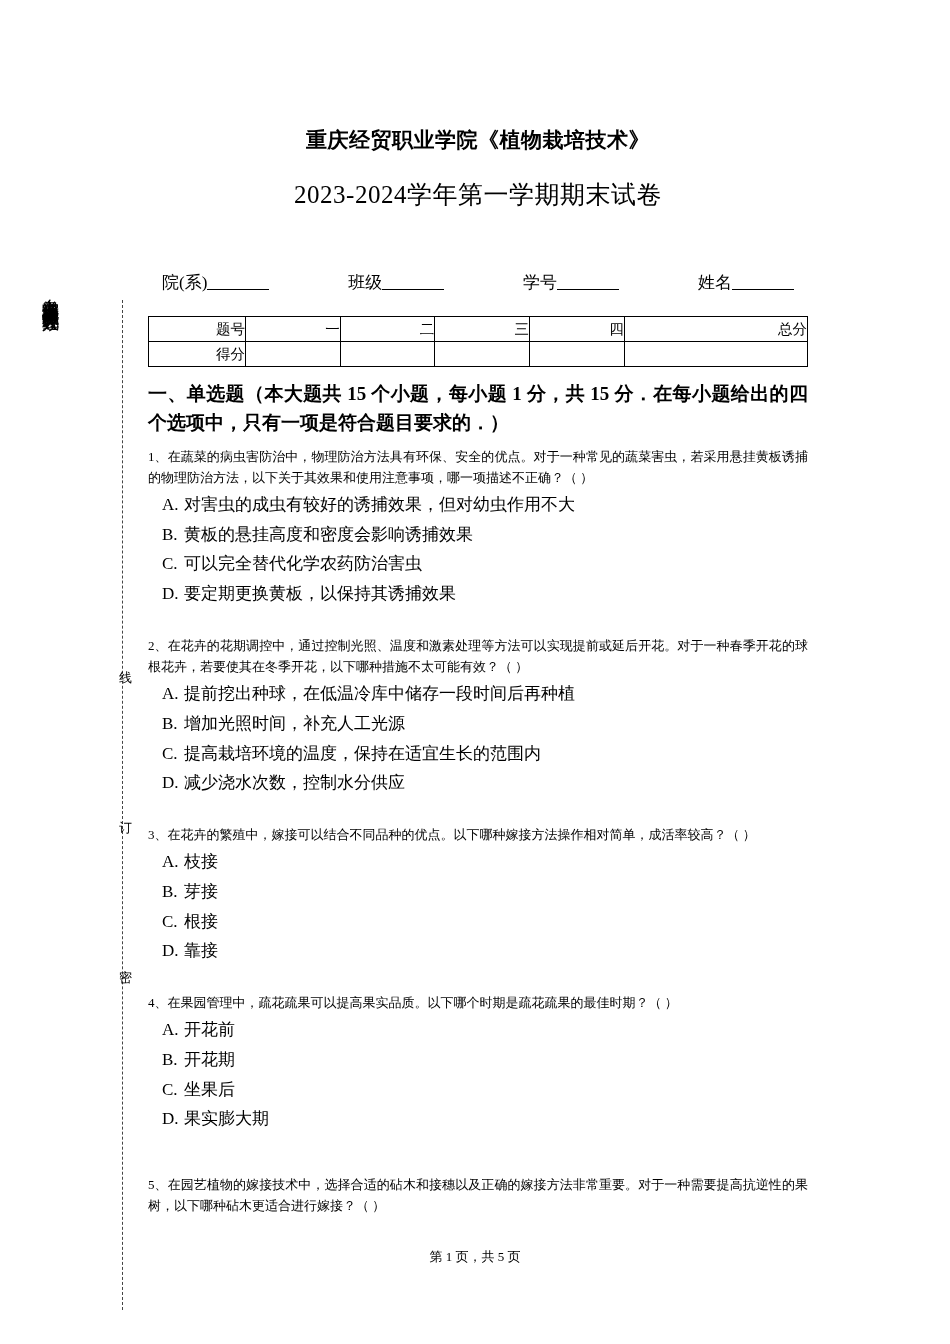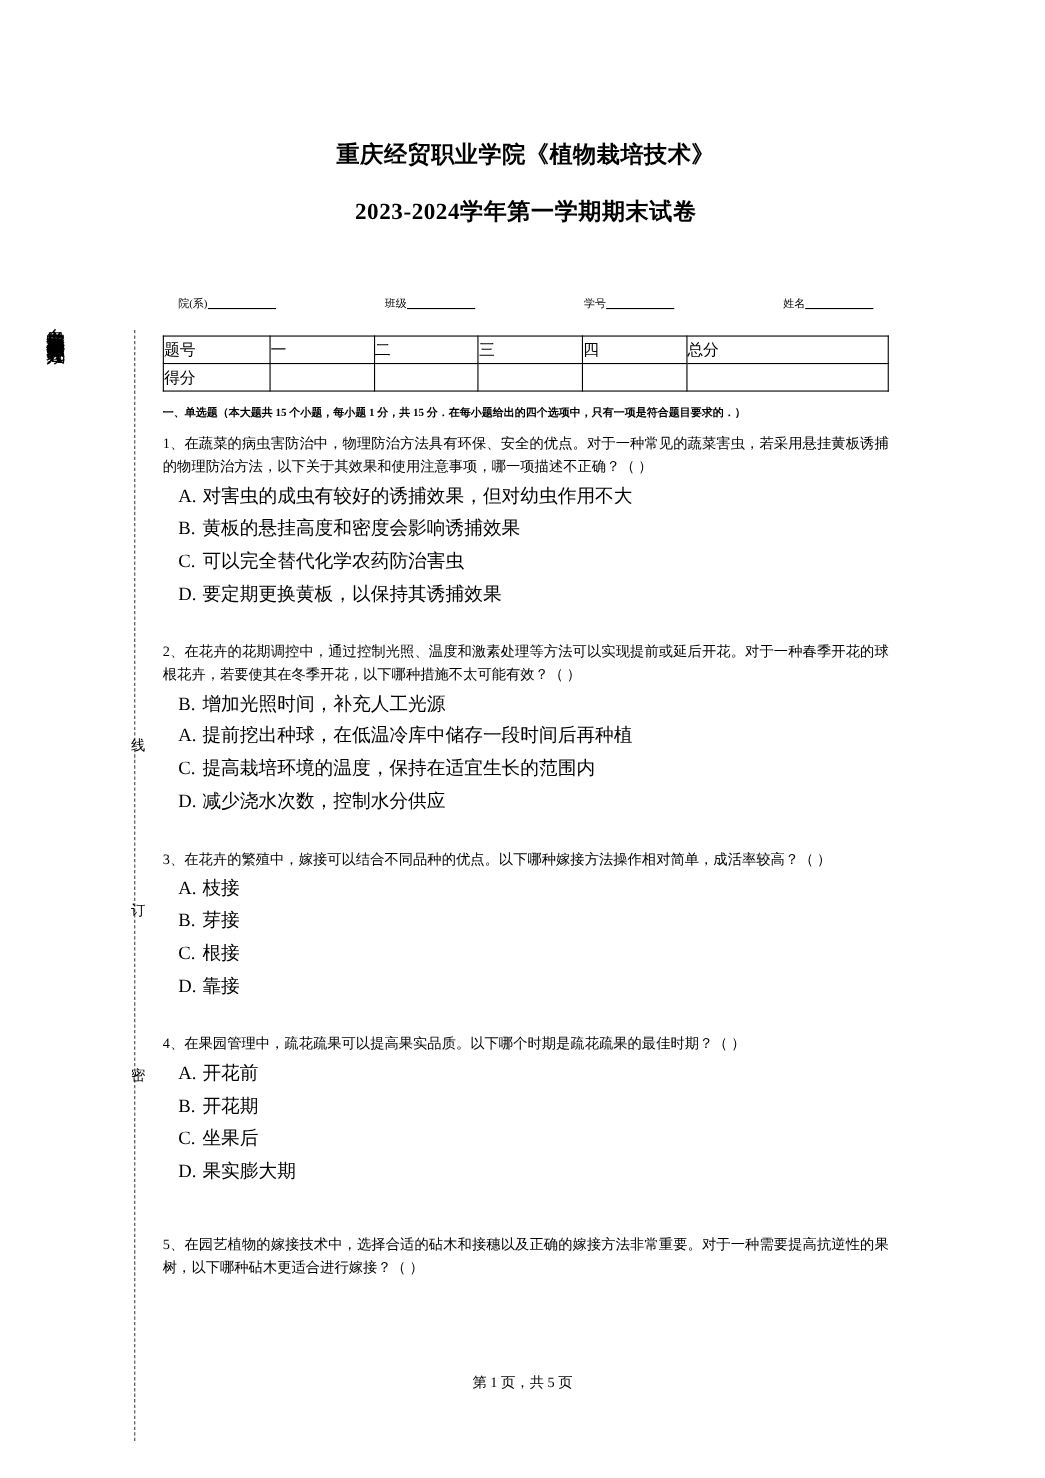--- a/index.html
+++ b/index.html
@@ -66,29 +66,29 @@
     margin: 0;
     padding-top: 126px;
     font-size: 21px;
     font-weight: bold;
     text-align: center;
     letter-spacing: 0.5px;
   }
   h2.subtitle {
     margin: 0;
     padding-top: 24px;
-    font-size: 21px;
-    font-weight: bold;
+    font-size: 25px;
+    font-weight: normal;
     text-align: center;
     letter-spacing: 0.5px;
   }
   .fields {
     margin-top: 60px;
     display: flex;
-    font-size: 10px;
+    font-size: 17px;
     justify-content: space-between;
     padding: 0 14px 0 14px;
   }
   .field {
     white-space: nowrap;
   }
   .field .blank {
     display: inline-block;
     border-bottom: 1px solid #000;
     width: 62px;
@@ -97,30 +97,30 @@
   }
   table.score-table {
     margin-top: 22px;
     border-collapse: collapse;
     width: 100%;
     font-size: 14.5px;
   }
   table.score-table td {
     border: 1px solid #000;
     height: 22px;
-    text-align: left;
+    text-align: right;
     vertical-align: middle;
     padding: 1px 0;
   }
   table.score-table td.label {
     width: 96px;
   }
   .section-heading {
     margin-top: 12px;
-    font-size: 10px;
+    font-size: 19px;
     font-weight: bold;
     line-height: 1.55;
     text-align: justify;
   }
   .q {
     margin-top: 12px;
     font-size: 13px;
     line-height: 1.62;
     text-align: justify;
   }
@@ -198,22 +198,22 @@
     <div class="q first">1、在蔬菜的病虫害防治中，物理防治方法具有环保、安全的优点。对于一种常见的蔬菜害虫，若采用悬挂黄板诱捕的物理防治方法，以下关于其效果和使用注意事项，哪一项描述不正确？（ ）</div>
     <div class="opts">
       <div class="opt"><span class="lt">A.</span><span>对害虫的成虫有较好的诱捕效果，但对幼虫作用不大</span></div>
       <div class="opt"><span class="lt">B.</span><span>黄板的悬挂高度和密度会影响诱捕效果</span></div>
       <div class="opt"><span class="lt">C.</span><span>可以完全替代化学农药防治害虫</span></div>
       <div class="opt"><span class="lt">D.</span><span>要定期更换黄板，以保持其诱捕效果</span></div>
     </div>
 
     <div class="q" style="margin-top:26px;">2、在花卉的花期调控中，通过控制光照、温度和激素处理等方法可以实现提前或延后开花。对于一种春季开花的球根花卉，若要使其在冬季开花，以下哪种措施不太可能有效？（ ）</div>
     <div class="opts">
+      <div class="opt"><span class="lt">A.</span><span>提前挖出种球，在低温冷库中储存一段时间后再种植</span></div>
       <div class="opt"><span class="lt">B.</span><span>增加光照时间，补充人工光源</span></div>
-      <div class="opt"><span class="lt">A.</span><span>提前挖出种球，在低温冷库中储存一段时间后再种植</span></div>
       <div class="opt"><span class="lt">C.</span><span>提高栽培环境的温度，保持在适宜生长的范围内</span></div>
       <div class="opt"><span class="lt">D.</span><span>减少浇水次数，控制水分供应</span></div>
     </div>
 
     <div class="q" style="margin-top:26px;">3、在花卉的繁殖中，嫁接可以结合不同品种的优点。以下哪种嫁接方法操作相对简单，成活率较高？（ ）</div>
     <div class="opts">
       <div class="opt"><span class="lt">A.</span><span>枝接</span></div>
       <div class="opt"><span class="lt">B.</span><span>芽接</span></div>
       <div class="opt"><span class="lt">C.</span><span>根接</span></div>
       <div class="opt"><span class="lt">D.</span><span>靠接</span></div>

